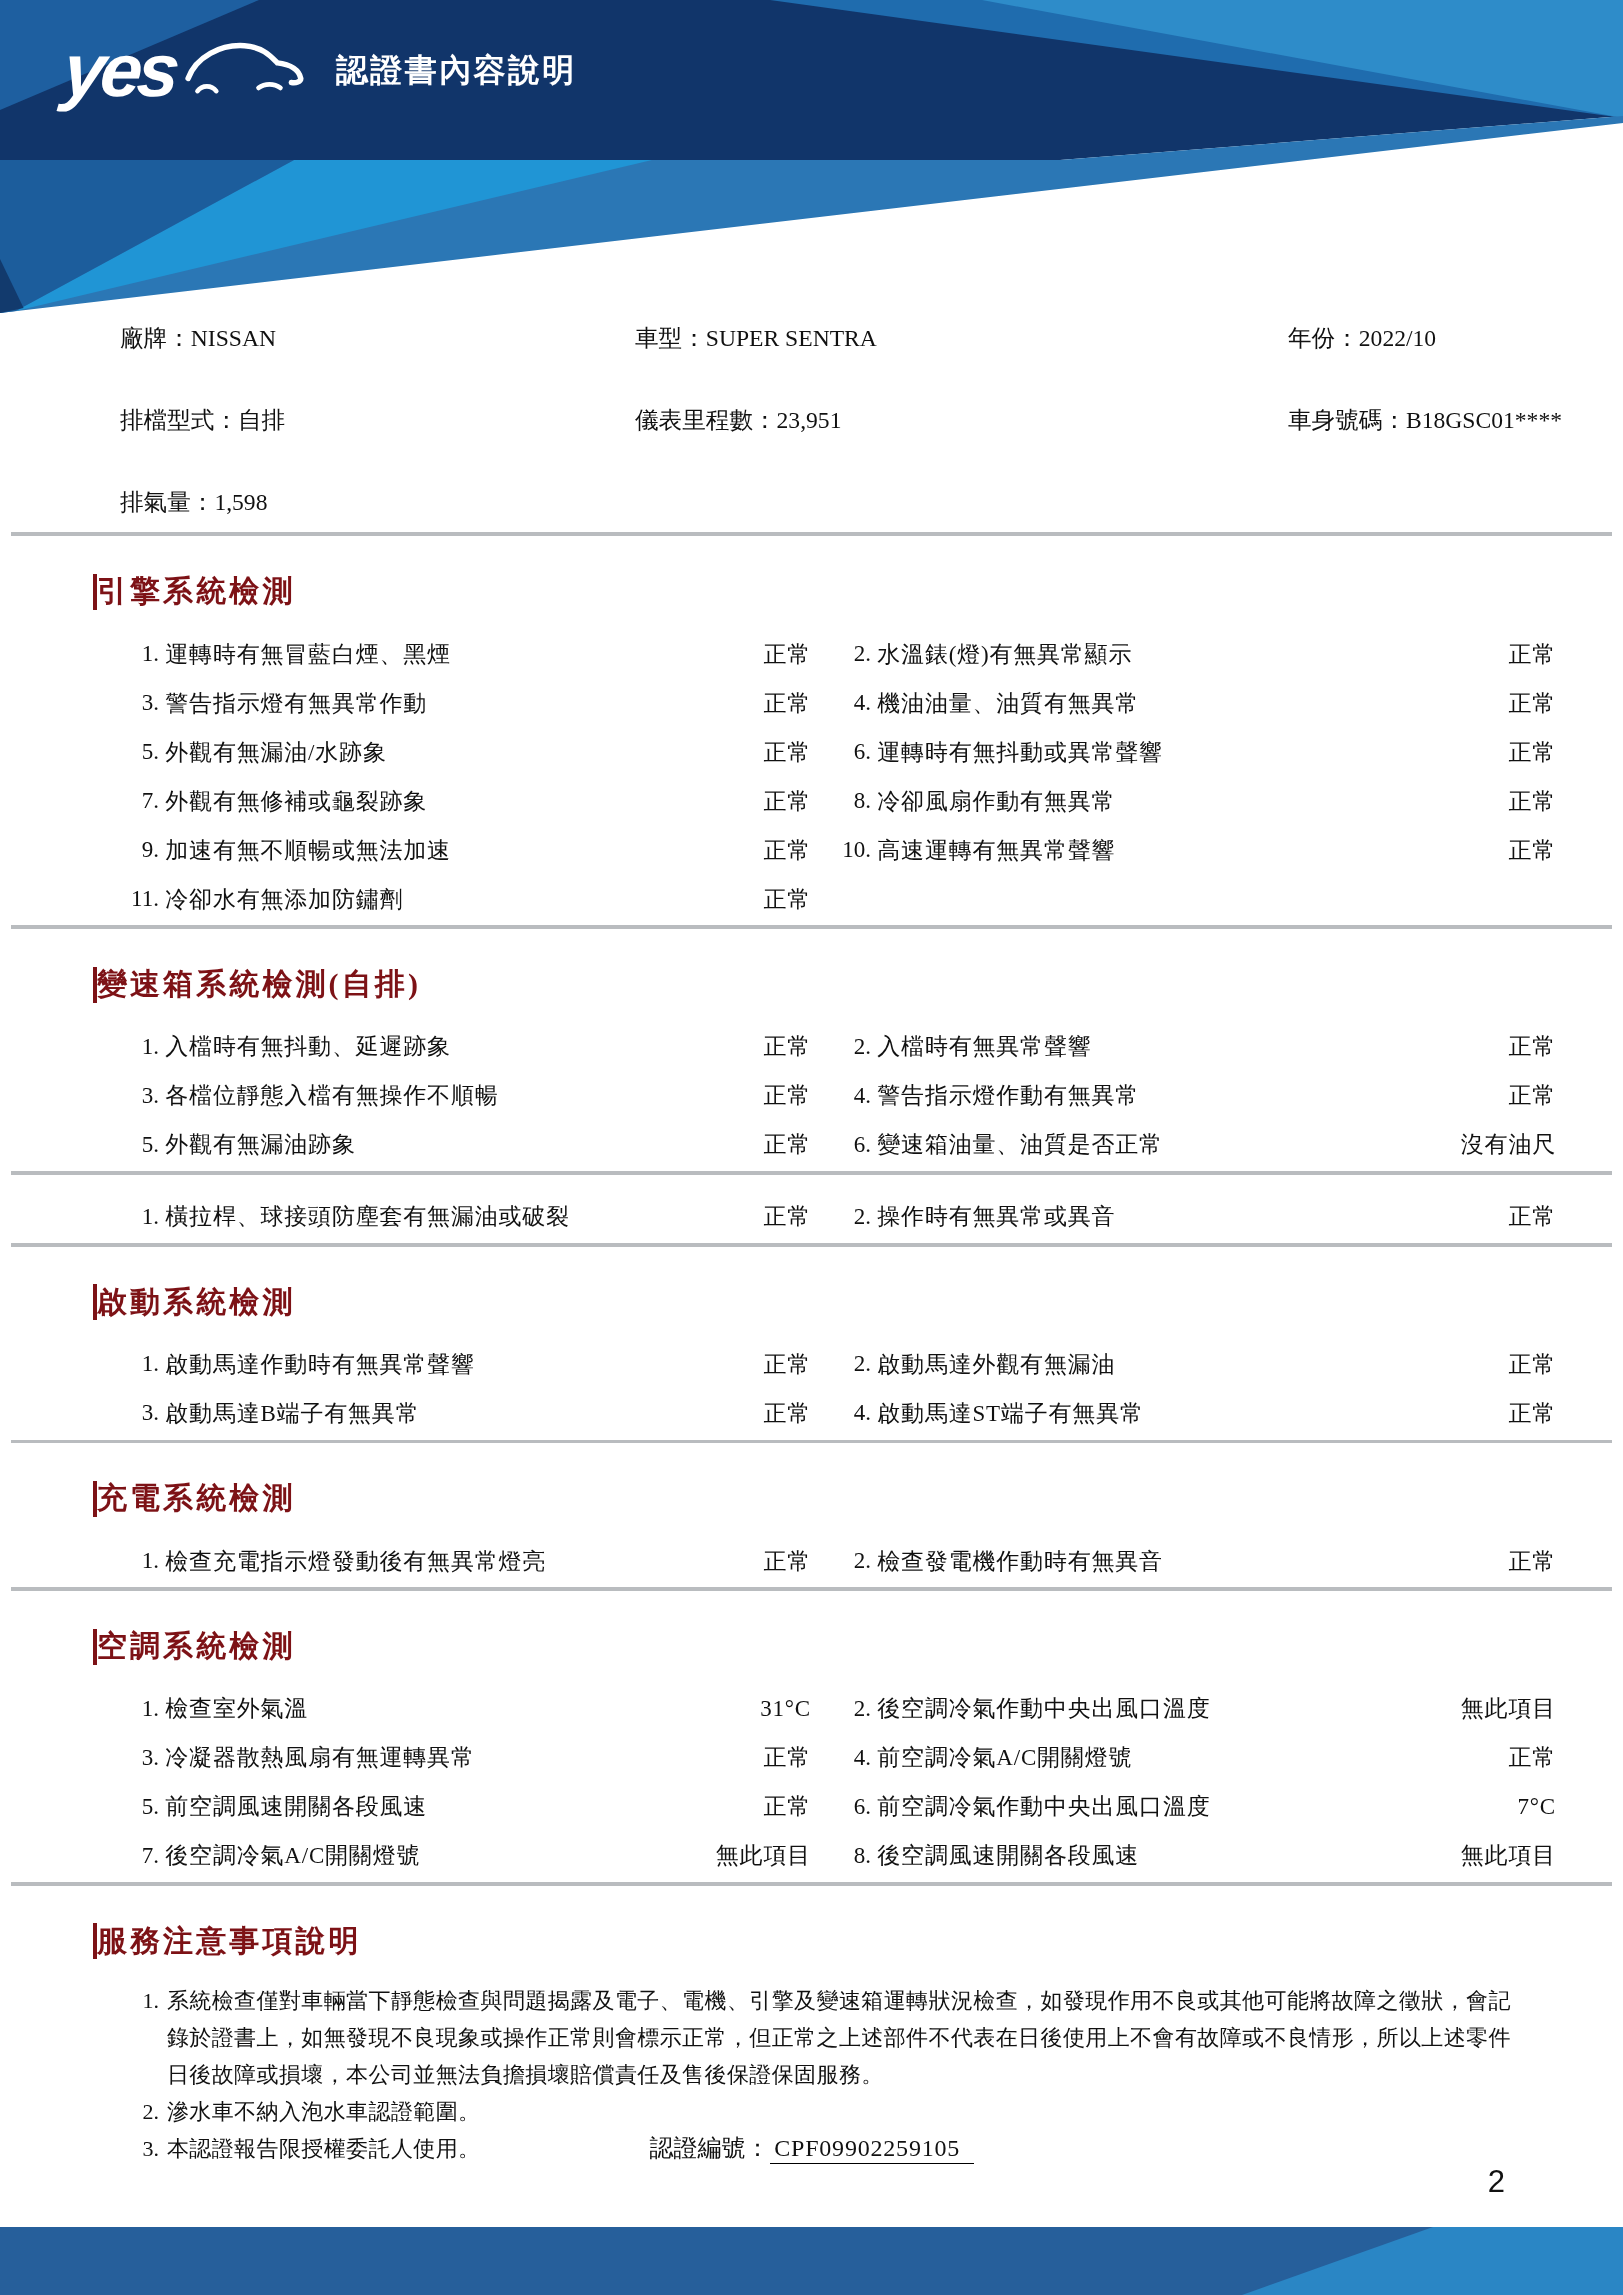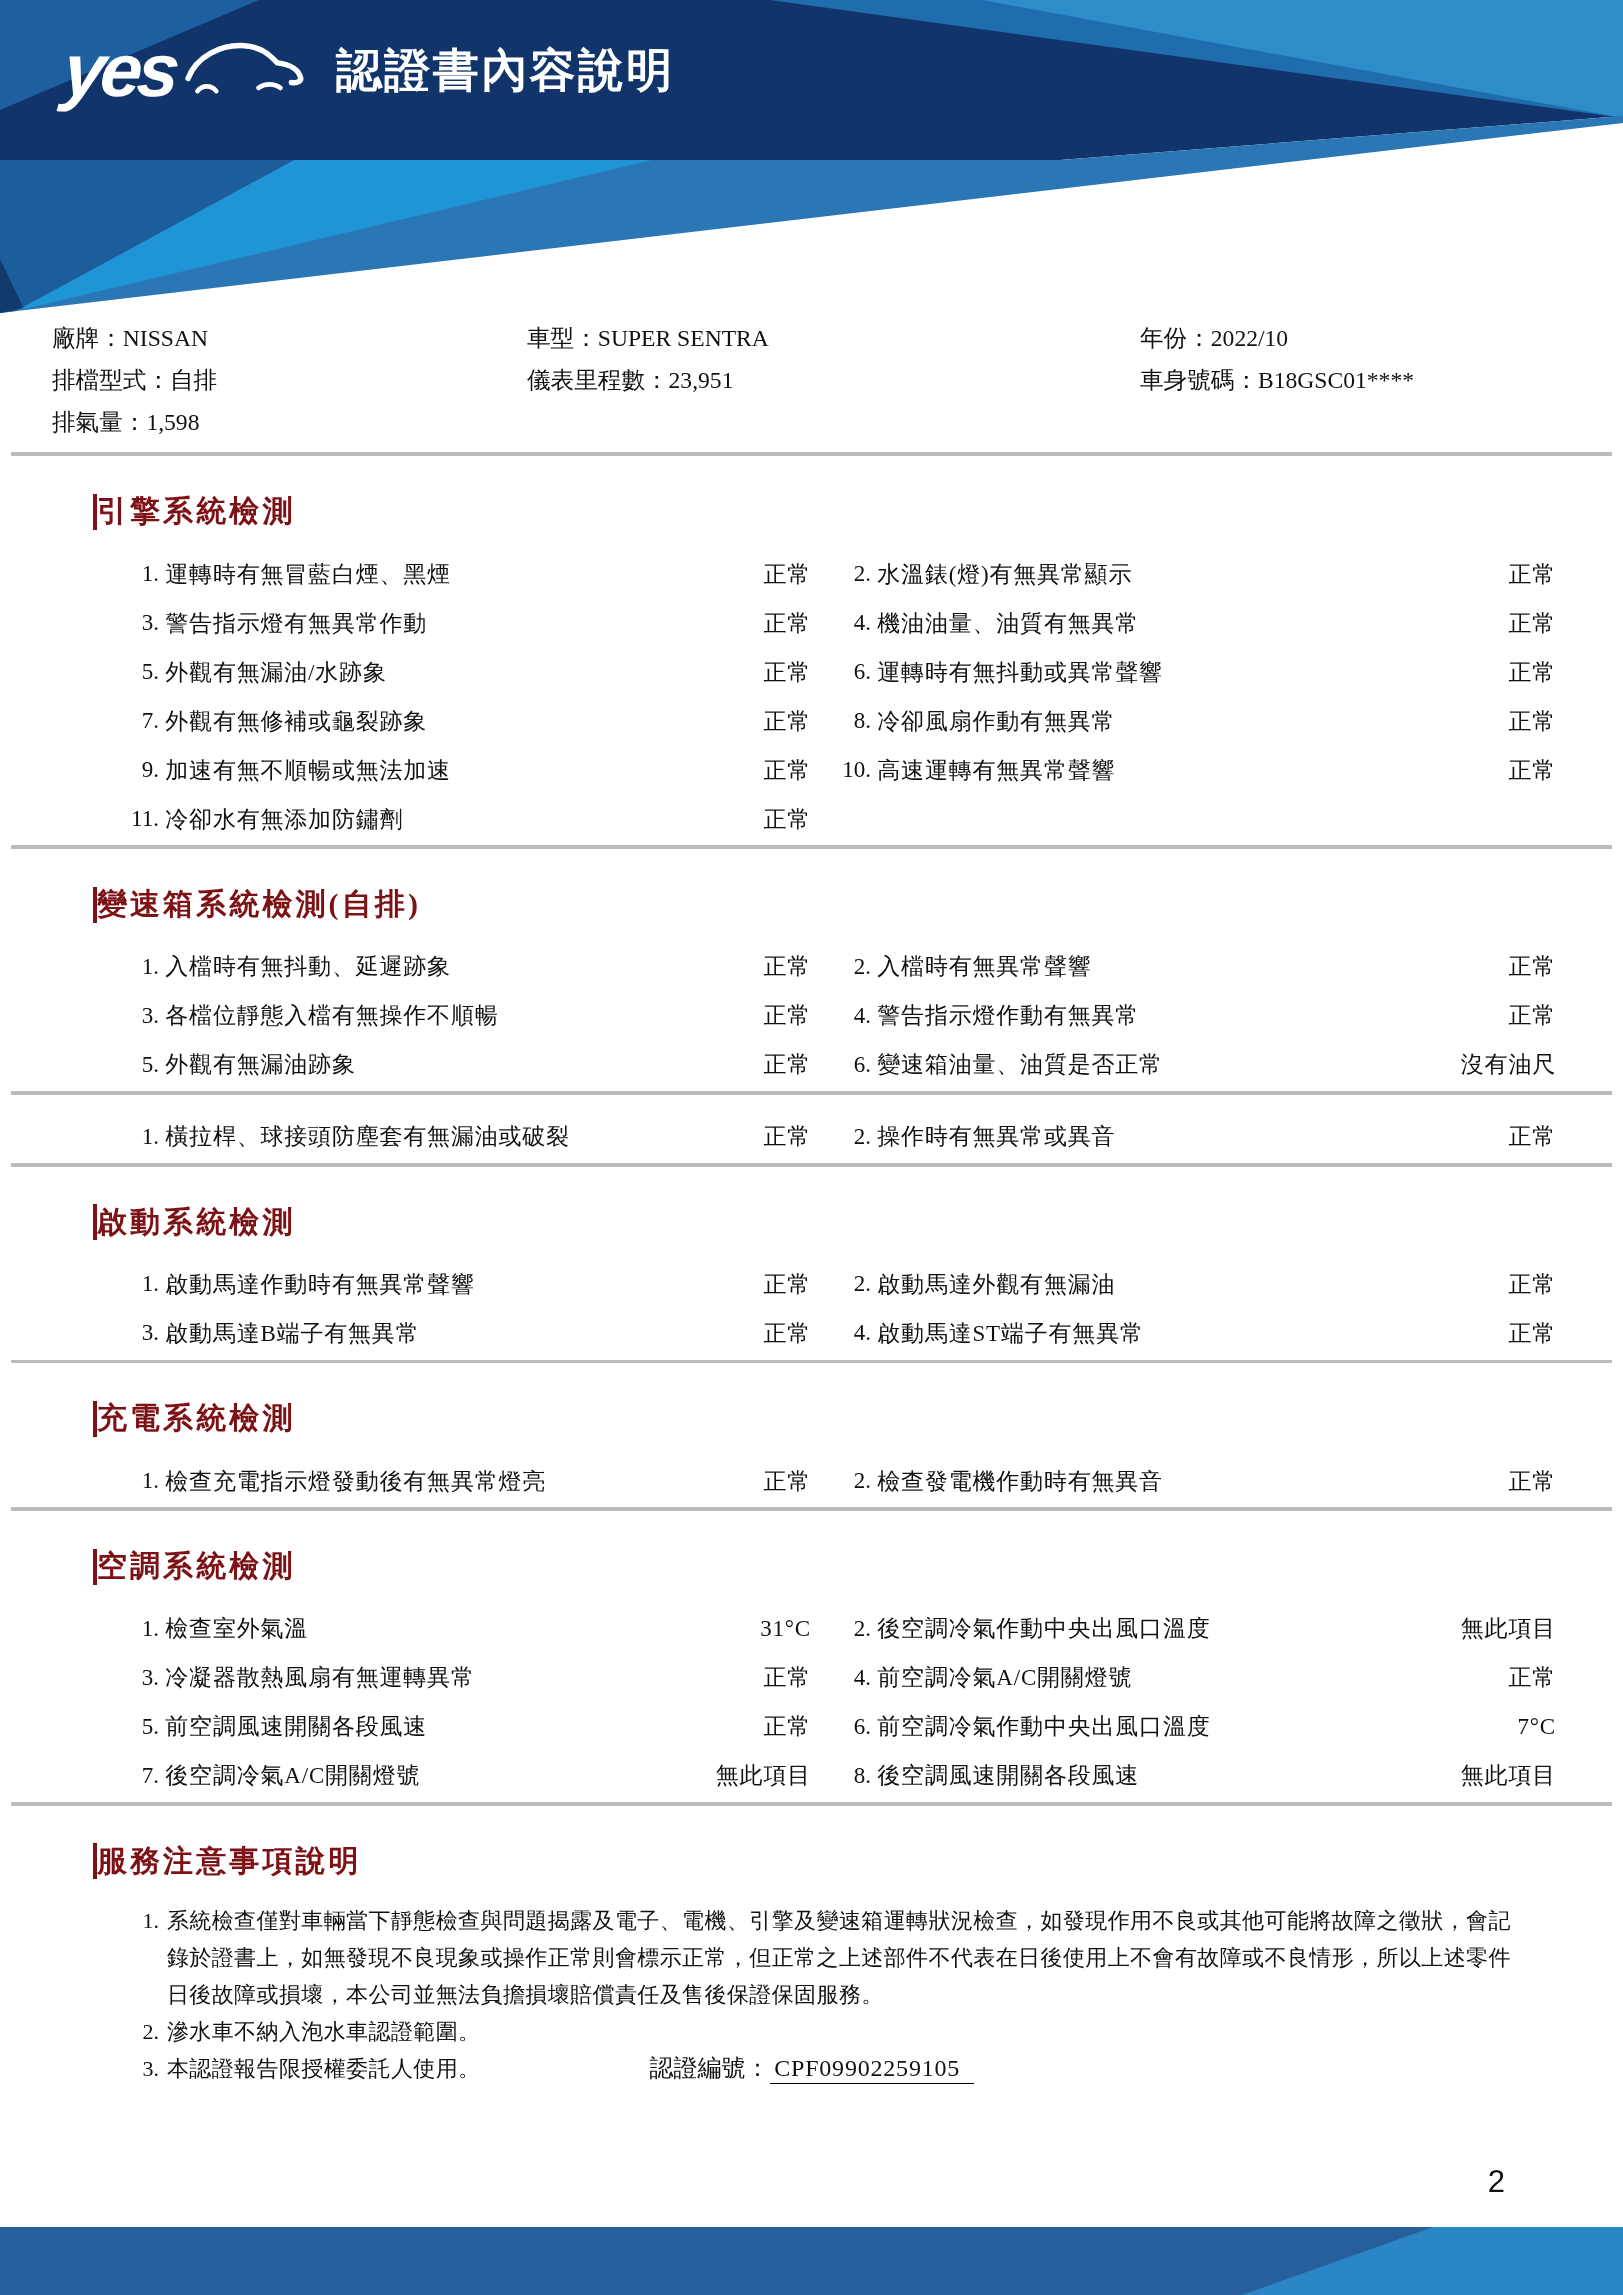--- a/index.html
+++ b/index.html
@@ -13,26 +13,26 @@
   .hl-tr2{background:#2e8cc9;clip-path:polygon(982px 0,1623px 0,1623px 118px);}
   .hl-tl{background:#1e5fa0;clip-path:polygon(0 0,259px 0,0 110px);}
   .hl-big{background:#2b77b5;clip-path:polygon(0 160px,1060px 160px,1623px 116px,1623px 123px,0 313px);}
   .hl-cyan{background:#2095d5;clip-path:polygon(294px 160px,652px 160px,15.7px 311px);}
   .hl-dark{background:#1c5d9c;clip-path:polygon(0 160px,294px 160px,15.7px 311px,0 313px);}
   .hl-tip{background:#123a6d;clip-path:polygon(0 259px,23.6px 308px,0 313px);}
   .brand{position:absolute;left:64px;top:33px;display:flex;align-items:center;z-index:5;}
   .logo-yes{font-family:"Liberation Sans",sans-serif;font-style:italic;font-weight:900;
             font-size:75px;line-height:75px;color:#fff;letter-spacing:-4.7px;transform:skewX(-6deg);}
   .logo-car{margin-left:7.9px;margin-top:-4.7px;}
-  .hdr-title{font-family:"Liberation Sans",sans-serif;font-weight:700;font-size:46px;
+  .hdr-title{font-family:"Liberation Sans",sans-serif;font-weight:700;font-size:32px;
              color:#fff;margin-left:27px;letter-spacing:2.4px;}
   
   .content{position:relative;padding-top:317px;}
-  .info-grid{margin-left:52px;display:grid;grid-template-columns:475px 613px 1fr;
-             font-size:23.6px;line-height:42px;}
+  .info-grid{margin-left:120px;display:grid;grid-template-columns:475px 613px 1fr;
+             font-size:23.6px;line-height:42px;gap:40px;}
   .sep{height:3.9px;background:#b9bcbf;margin:7.9px 11px 0 11px;}
   .sec-head{display:flex;align-items:center;margin:35px 0 0 93px;}
   .sec-bar{width:3.9px;height:36px;background:#7d1216;}
   .sec-title{font-weight:700;font-size:30px;color:#7d1216;letter-spacing:3.1px;}
   .sec-rows{display:grid;grid-template-columns:712px 745px;margin-left:99px;padding-top:17.3px;}
   .cell{height:49px;display:flex;align-items:center;font-size:23px;}
   .num{flex:none;width:60px;text-align:right;}
   .txt{padding-left:6.3px;letter-spacing:0.8px;white-space:nowrap;}
   .res{margin-left:auto;letter-spacing:0.8px;white-space:nowrap;text-align:center;}
   .sec-rows + .sep{margin-top:1.6px;}

